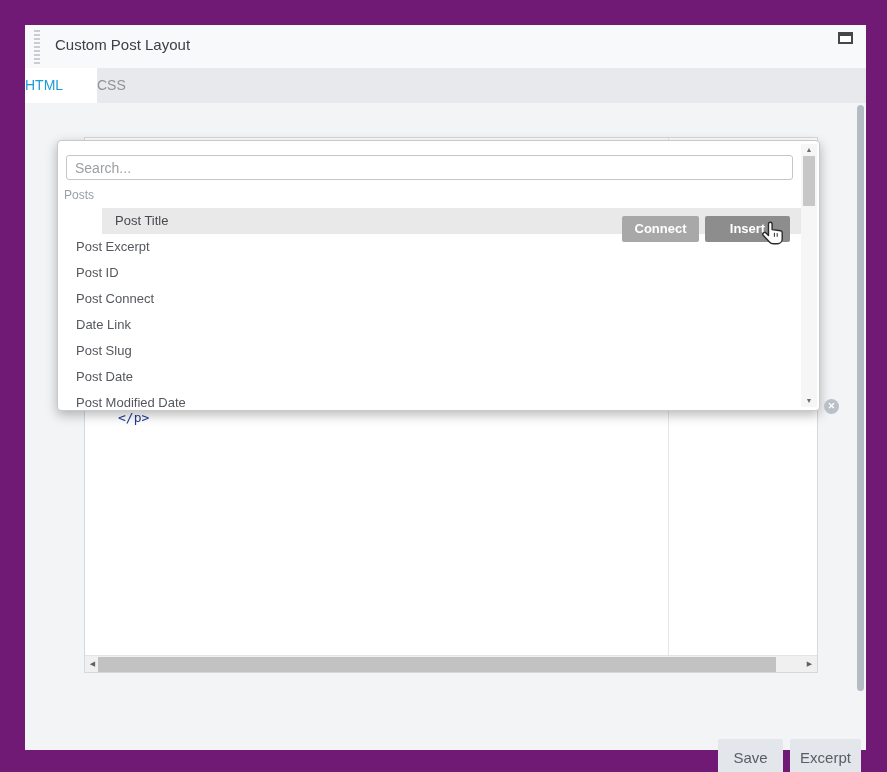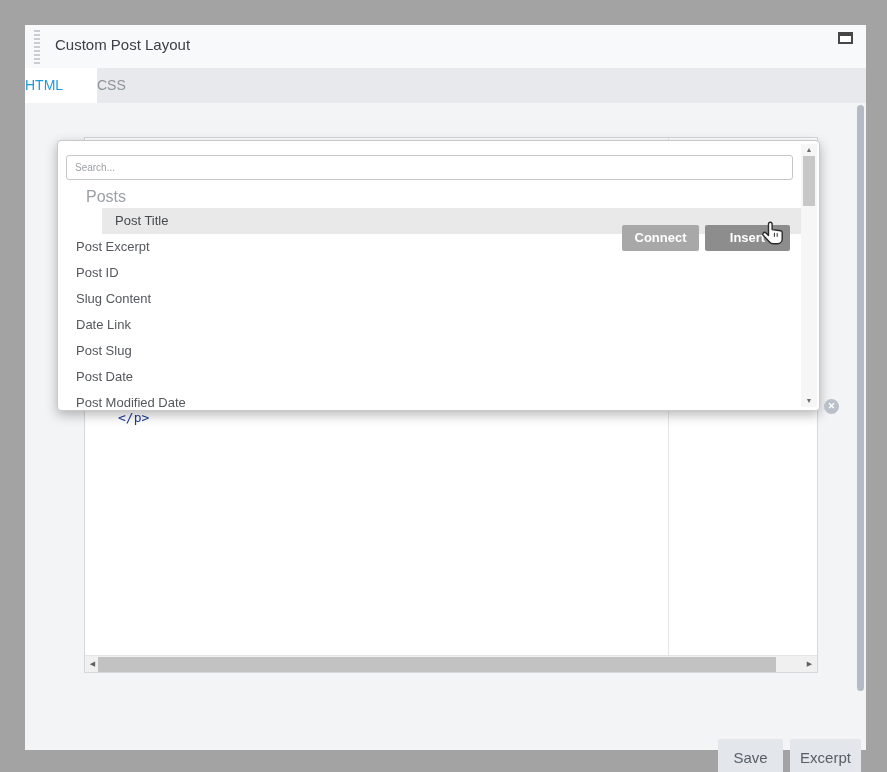--- a/index.html
+++ b/index.html
@@ -31,27 +31,27 @@
   .print-margin { position:absolute; left:583px; top:0; width:1px; height:517px; background:#e4e7e9; }
   .hscroll { position:absolute; left:0; bottom:0; width:732px; height:17px; background:#f0f0f0; border-top:1px solid #e4e4e4; }
   .hs-arrow { position:absolute; top:0; width:15px; height:16px; font-size:7px; line-height:16px; text-align:center; color:#606060; cursor:pointer; }
   .hs-left { left:0; } .hs-right { right:0; }
   .hs-thumb { position:absolute; left:13px; top:1px; width:678px; height:15px; background:#c2c2c2; cursor:pointer; }
 
   
   .dropdown { position:absolute; left:32px; top:37px; width:763px; height:271px; background:#fff;
     border:1px solid #c9c9c9; border-radius:4px; box-shadow:0 4px 12px rgba(0,0,0,.28); overflow:hidden; z-index:5; }
   .search-input { position:absolute; left:8px; top:14px; width:727px; height:25px; border:1px solid #c6c6c6; border-radius:3px;
-    font-size:10px; padding:0 8px; color:#444; font-family:"Liberation Sans", sans-serif; outline:none; }
+    font-size:14px; padding:0 8px; color:#444; font-family:"Liberation Sans", sans-serif; outline:none; }
   .search-input::placeholder { color:#9b9fa4; }
-  .group-label { position:absolute; left:28px; top:47px; font-size:16px; color:#9aa0a6; }
+  .group-label { position:absolute; left:6px; top:47px; font-size:12px; color:#9aa0a6; }
   .rows { position:absolute; left:5px; top:67px; width:740px; }
   .row { position:relative; height:26px; line-height:26px; font-size:13px; color:#54585d; padding-left:13px; cursor:pointer; }
   .row-selected { color:#46494e; }
-  .row-buttons { position:absolute; right:13px; top:17px; height:37px; display:flex; gap:6px;border-radius:12px; }
+  .row-buttons { position:absolute; right:13px; top:8px; height:37px; display:flex; gap:6px;border-radius:12px; }
   .mini-btn { height:26px; line-height:26px; text-align:center; color:#fff; font-weight:bold; font-size:13px; border-radius:2px; cursor:pointer; }
   .btn-connect { width:77px; }
   .btn-insert { width:85px; }
 
   
   .dd-scroll { position:absolute; right:2px; top:3px; width:16px; height:263px; background:#f6f6f6; }
   .dd-arrow { position:absolute; left:0; width:16px; height:12px; font-size:7px; line-height:12px; text-align:center; color:#6e6e6e; cursor:pointer; }
   .dd-up { top:0; } .dd-down { bottom:0; }
   .dd-thumb { position:absolute; left:2px; top:12px; width:12px; height:50px; background:#c7c7c7; cursor:pointer; }
 
@@ -65,21 +65,21 @@
     font-size:15px; text-align:center; line-height:37px; border-radius:2px; cursor:pointer; }
   .btn-save { left:693px; width:65px; }
   .btn-cancel { left:765px; width:71px; }
 
   
   .cursor { position:absolute; left:761px; top:220px; width:24px; height:28px; z-index:50; pointer-events:none; }
 </style>
 </head>
 <body>
 
-<div class="stage" style="background: #a3a3a3;">
+<div class="stage" style="background: #701a75;">
   <div class="modal">
 
     <div class="titlebar">
       <div class="drag-handle"></div>
       <div class="dlg-title">Custom Post Layout</div>
       <div class="window-icon"></div>
     </div>
 
     <div class="tabbar">
       <div class="tab tab-html" style="color: rgb(29, 155, 216);">HTML</div>
@@ -110,21 +110,21 @@
               <span class="mini-btn btn-insert" style="background: rgb(141, 141, 141);">Insert</span>
             </span>
           </div>
           <div class="row">
             <span>Post Excerpt</span>
           </div>
           <div class="row">
             <span>Post ID</span>
           </div>
           <div class="row">
-            <span>Slug Content</span>
+            <span>Post Connect</span>
           </div>
           <div class="row">
             <span>Date Link</span>
           </div>
           <div class="row">
             <span>Post Slug</span>
           </div>
           <div class="row">
             <span>Post Date</span>
           </div>

